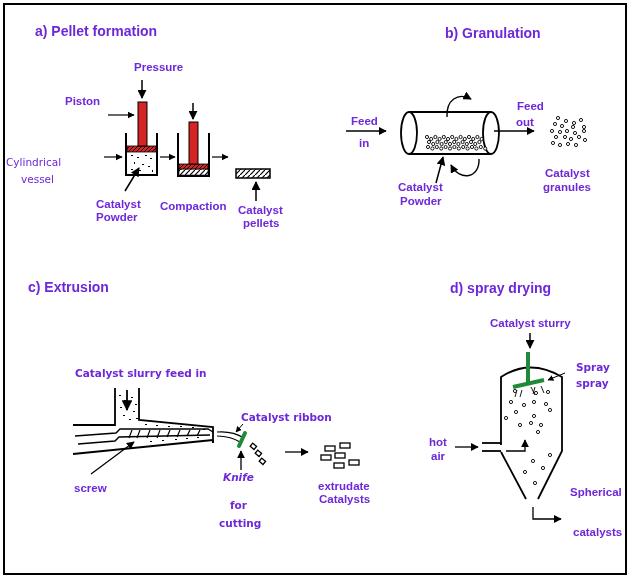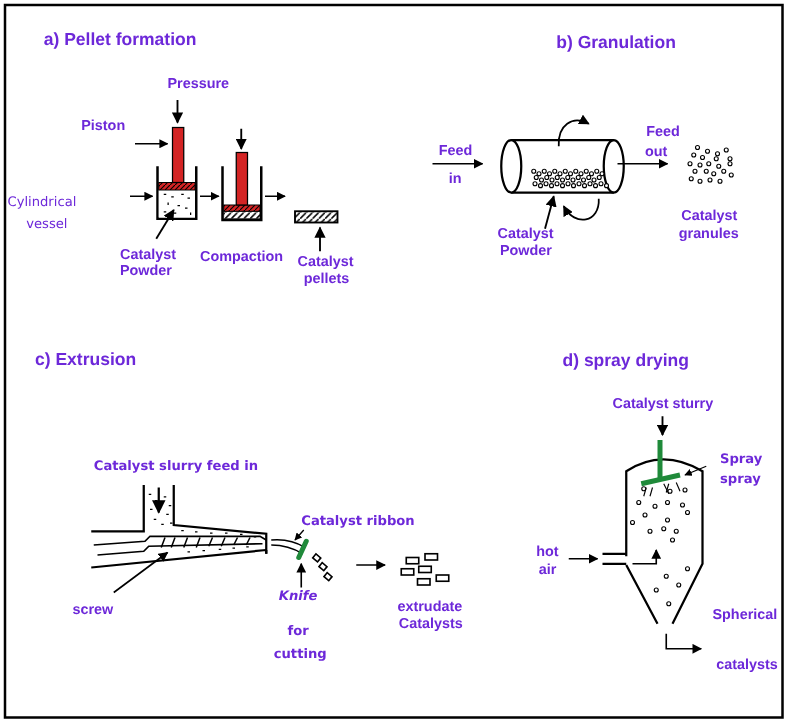--- a/index.html
+++ b/index.html
@@ -287,21 +287,21 @@
 <div class="t lbl" style="left:517px;top:101px;">Feed</div>
 <div class="t lbl" style="left:516px;top:117px;text-align:center;">out</div>
 <div class="t lbl" style="left:398px;top:182px;">Catalyst</div>
 <div class="t lbl" style="left:400px;top:196px;">Powder</div>
 <div class="t lbl" style="left:545px;top:168px;">Catalyst</div>
 <div class="t lbl" style="left:543px;top:182px;">granules</div>
 
 <div class="t title" style="left:28px;top:280px;">c) Extrusion</div>
 <div class="t calib-b" style="left:75px;top:368px;">Catalyst slurry feed in</div>
 <div class="t calib-b" style="left:241px;top:412px;">Catalyst  ribbon</div>
-<div class="t lbl" style="left:58px;top:483px;">screw</div>
+<div class="t lbl" style="left:74px;top:483px;">screw</div>
 <div class="t calib-b" style="left:223px;top:472px;font-style:italic;">Knife</div>
 <div class="t calib-b" style="left:230px;top:500px;">for</div>
 <div class="t calib-b" style="left:219px;top:518px;">cutting</div>
 <div class="t lbl" style="left:318px;top:481px;">extrudate</div>
 <div class="t lbl" style="left:319px;top:494px;">Catalysts</div>
 
 <div class="t title" style="left:450px;top:281px;">d) spray drying</div>
 <div class="t lbl" style="left:490px;top:318px;">Catalyst sturry</div>
 <div class="t calib-b" style="left:576px;top:362px;">Spray</div>
 <div class="t calib-b" style="left:576px;top:378px;">spray</div>

